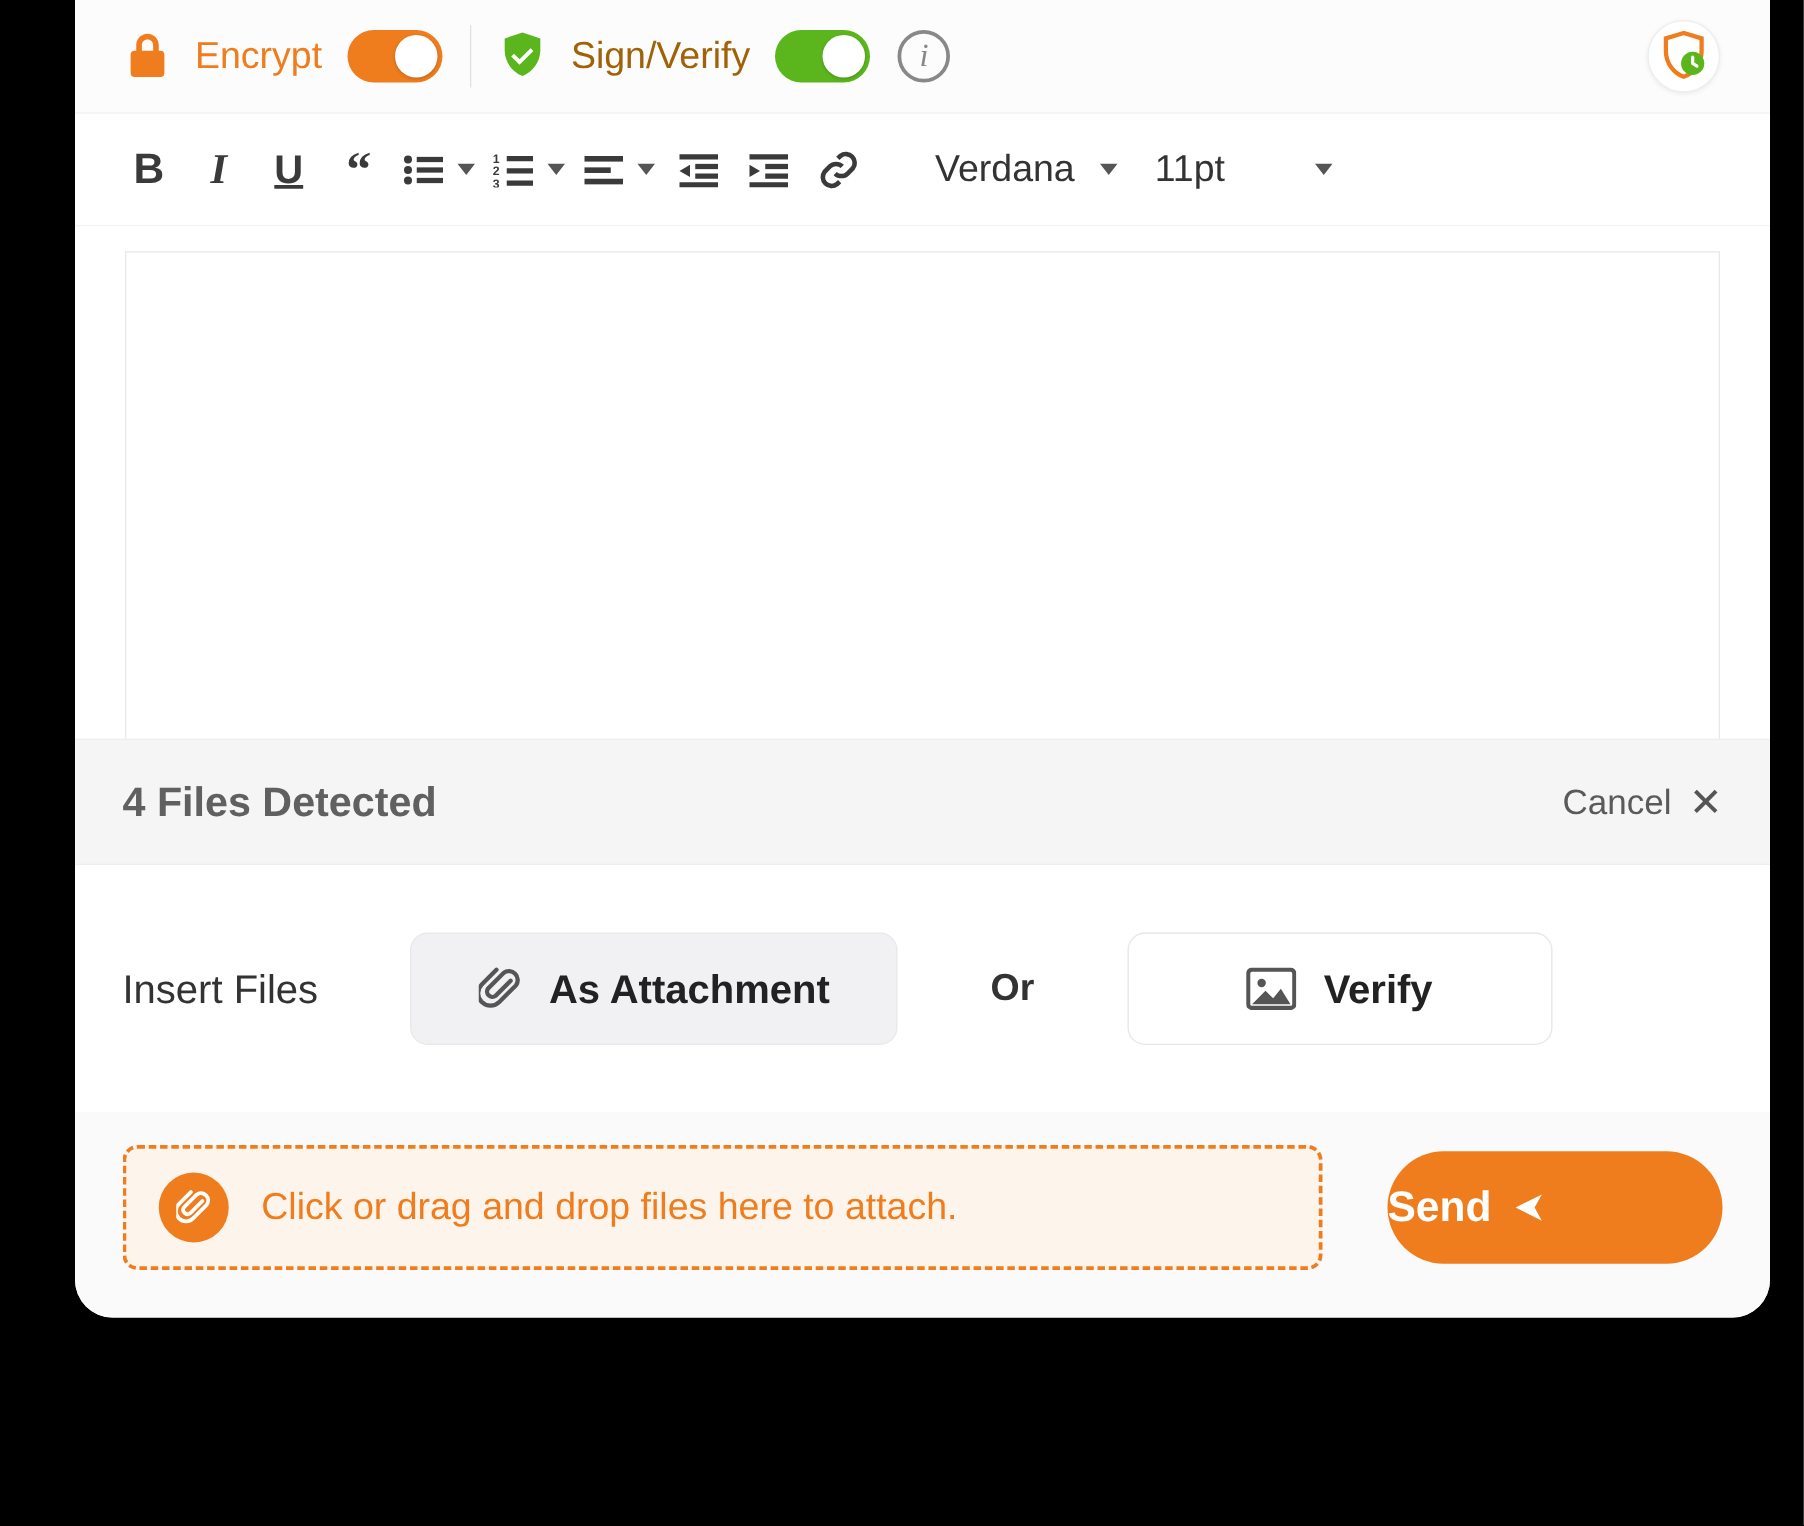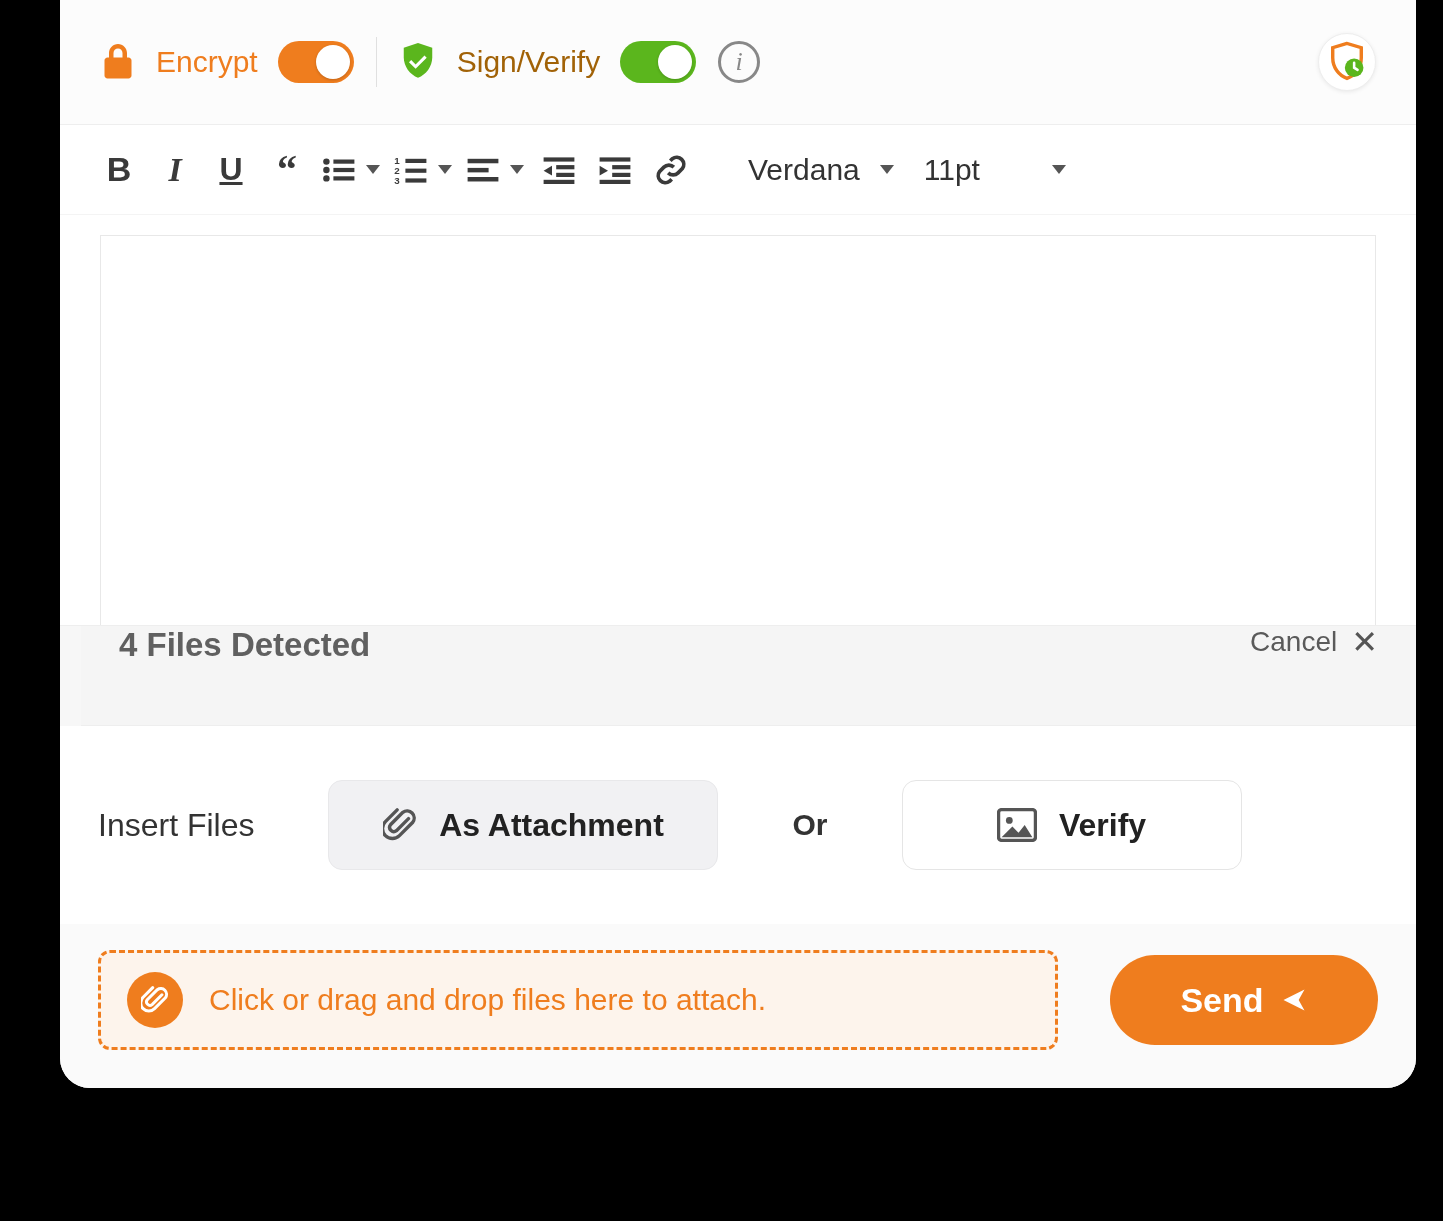--- a/index.html
+++ b/index.html
@@ -14,21 +14,21 @@
   }
   .app-window {
     background: #fff;
     border-radius: 0 0 30px 30px;
     width: 1356px;
     margin: 0 0 0 60px;
     position: relative;
     box-shadow: 0 8px 40px rgba(0,0,0,0.5);
   }
   .topbar {
-    height: 125px;
+    height: 91px;
     display: flex;
     align-items: center;
     padding: 0 40px;
     gap: 22px;
     background: #fcfcfc;
     border-bottom: 1px solid #eee;
   }
   .top-seg {
     display: flex;
     align-items: center;
@@ -125,25 +125,24 @@
     background: #fff;
   }
 
   .file-panel {
     background: #f7f7f7;
     border-top: 1px solid #eee;
   }
   .file-header {
     height: 100px;
     display: flex;
-    align-items: flex-start;
+    align-items: center;
     padding: 0 38px;
     border-bottom: 1px solid #eee;
     background:#f5f5f5;
-    margin-left:21px;
   }
   .files-detected {
     color: #606060;
     font-size: 33px;
     font-weight: 600;
   }
   .cancel-area {
     margin-left: auto;
     display:flex; align-items:center; gap: 14px;
     color: #5a5a5a;
@@ -215,21 +214,21 @@
     display:flex;align-items:center;justify-content:center;
   }
   .dropzone-text {
     color:#ef7d1e;
     font-size: 30px;
   }
   .send-btn {
     width: 268px; height: 90px;
     background:#ef7d1e;
     border-radius: 45px;
-    display:flex; align-items:center; justify-content:center;
+    display:flex; align-items:center; justify-content:flex-start;
     gap: 16px;
   }
   .send-text { color:#fff; font-size: 34px; font-weight: 700; }
 
   svg { display:block; }
 </style>
 </head>
 <body>
 
 <div class="app-window">

